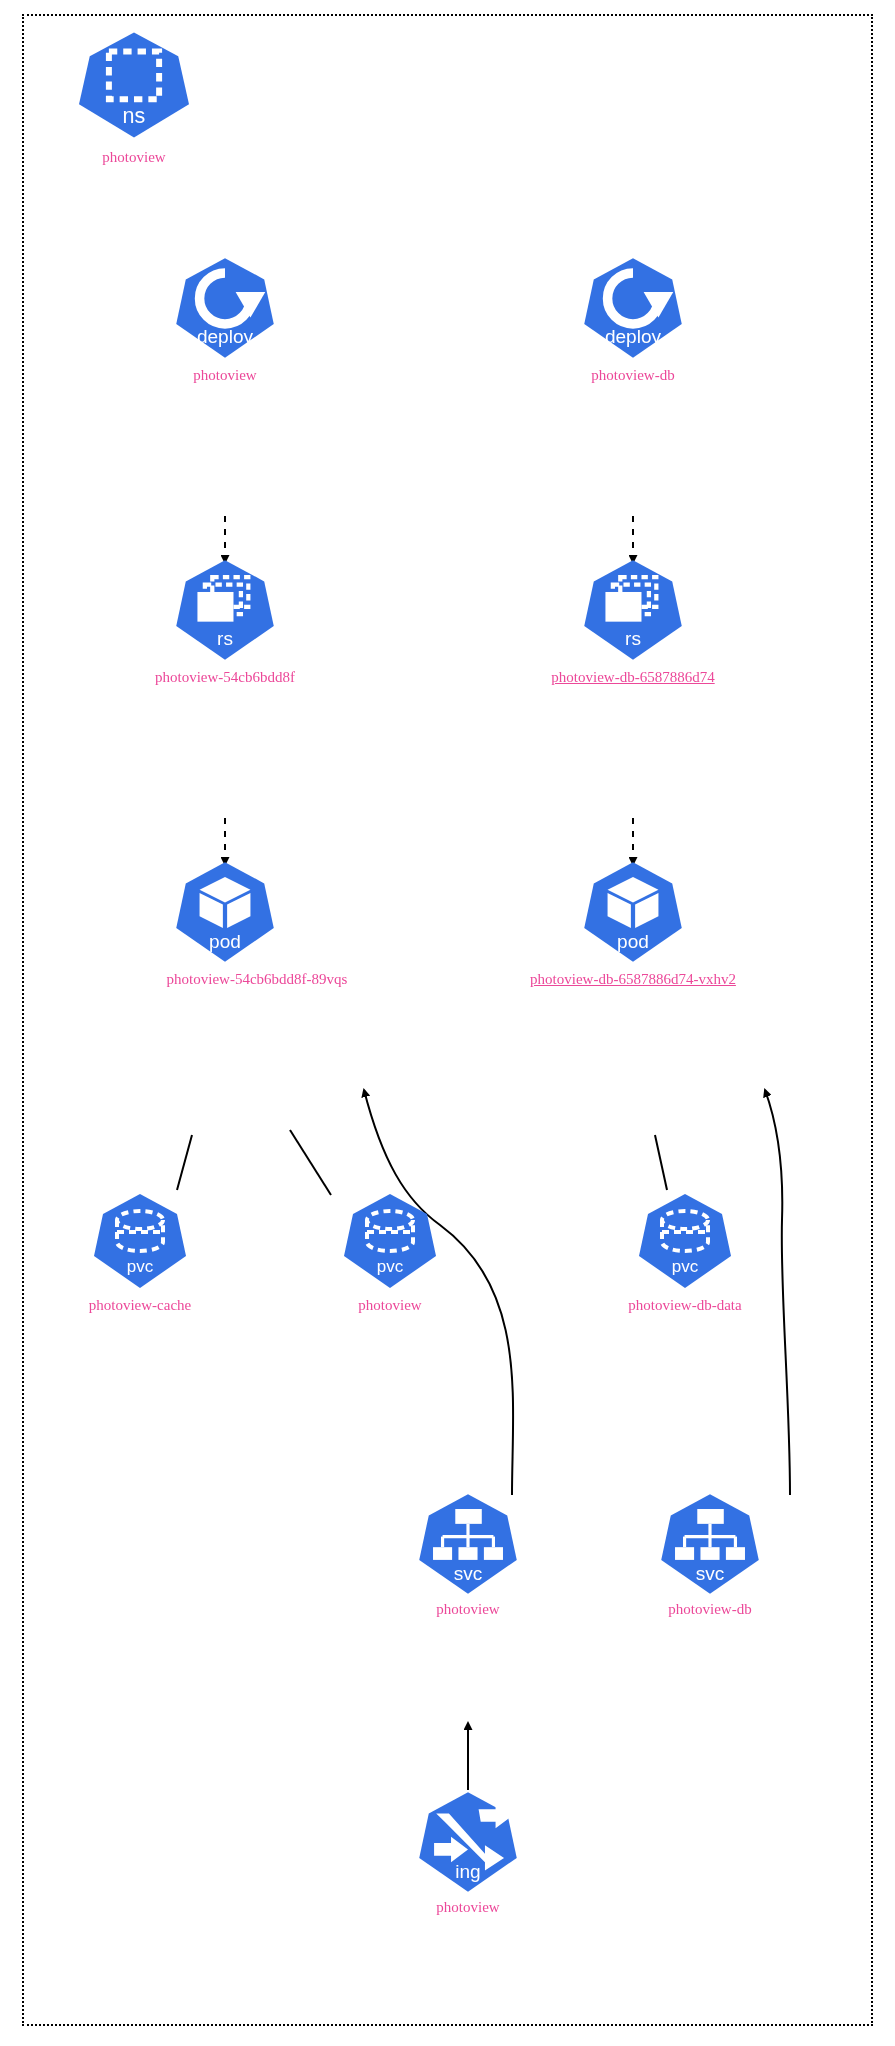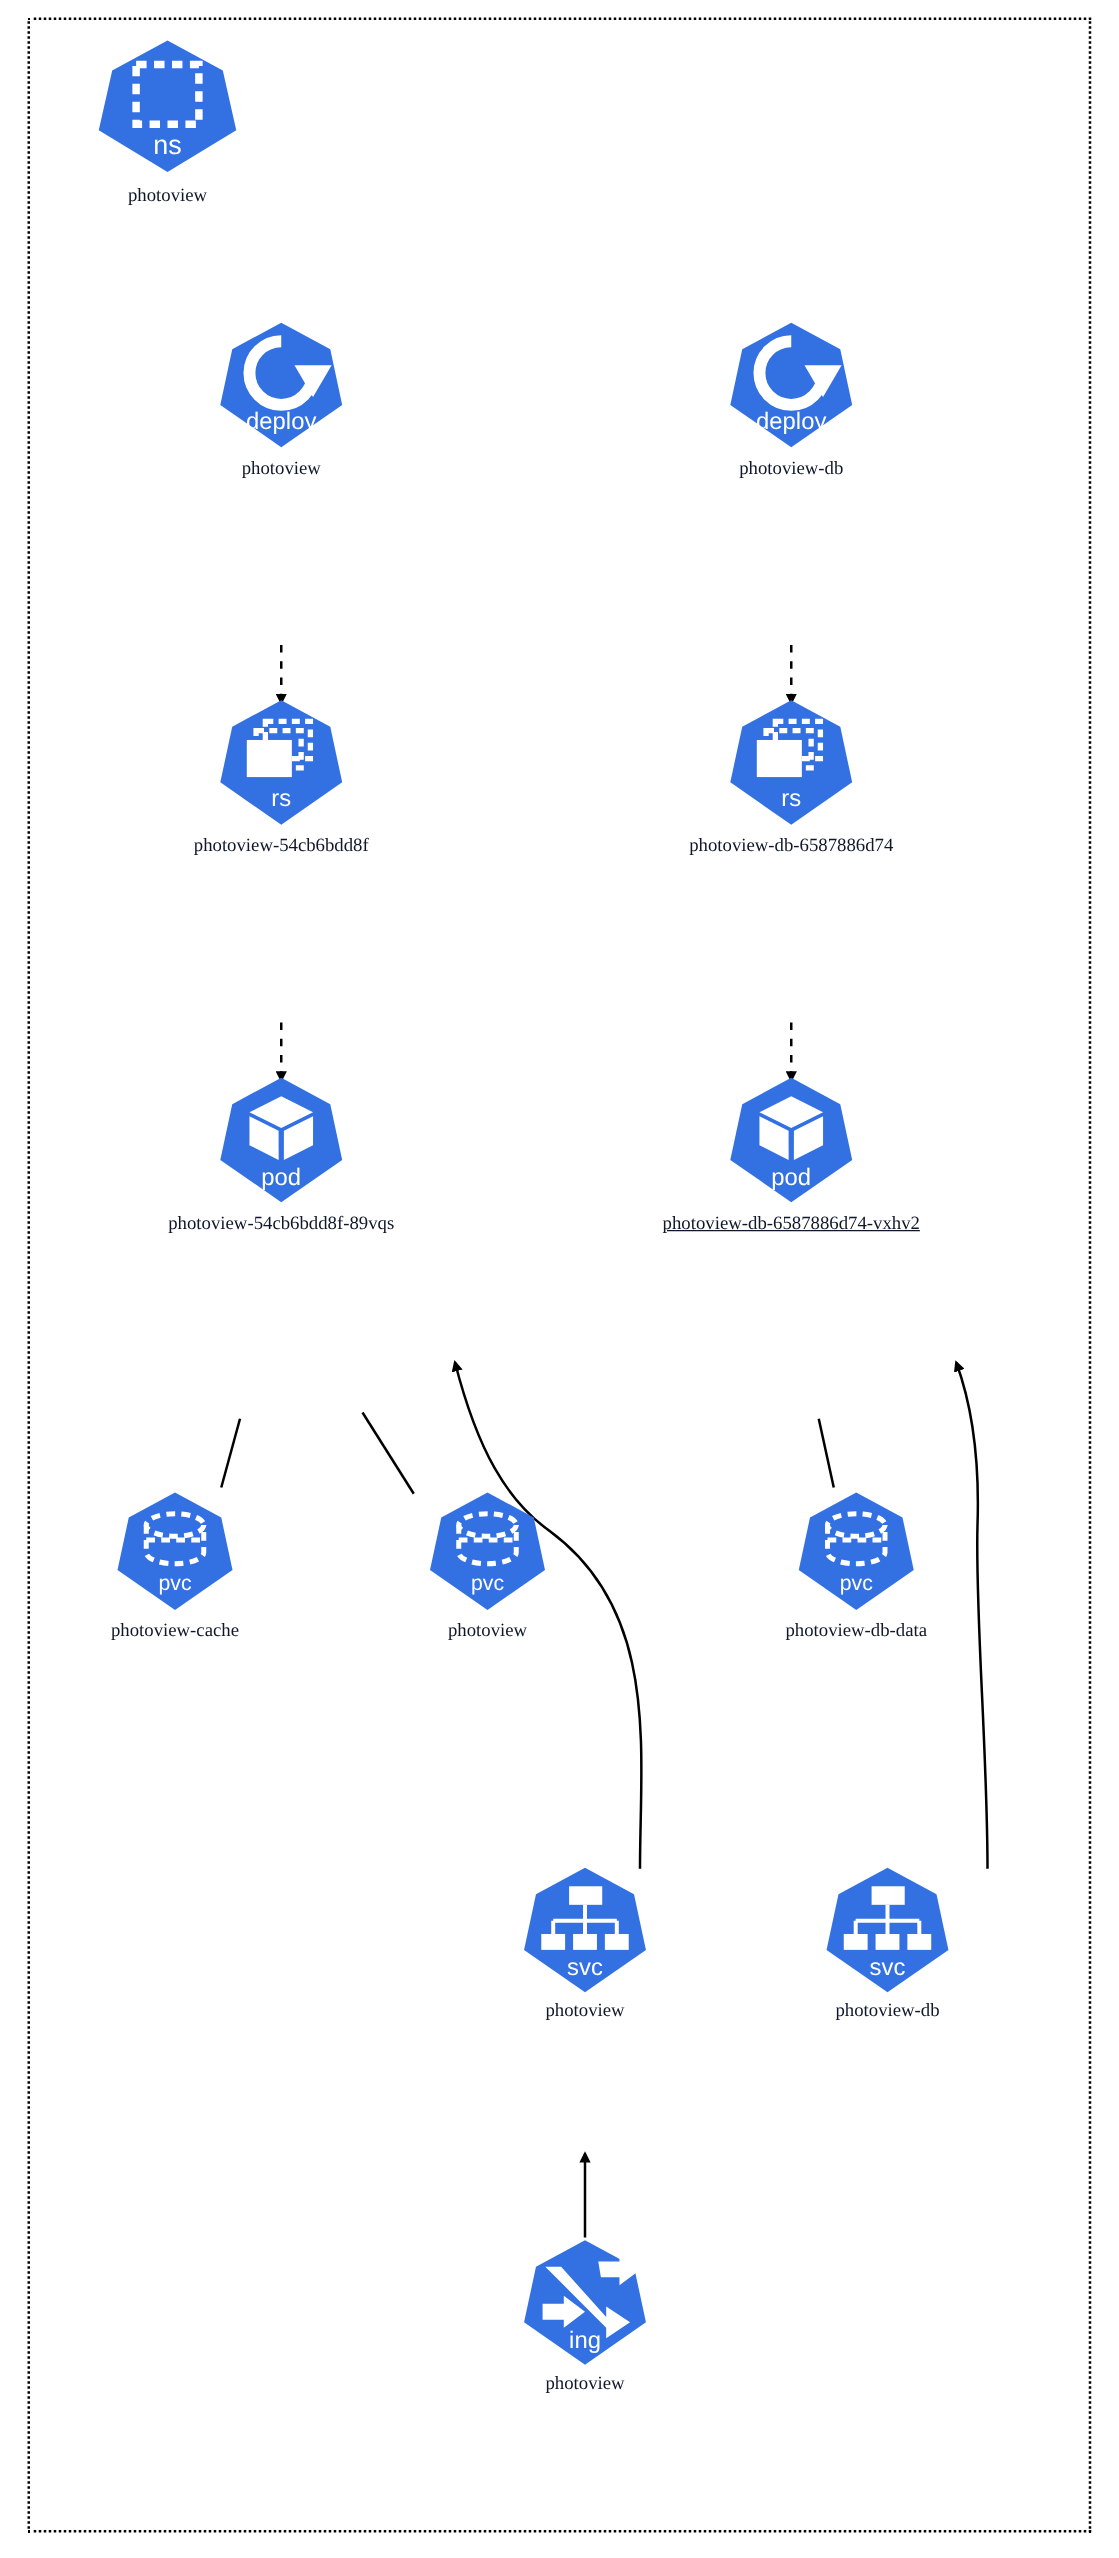--- a/index.html
+++ b/index.html
@@ -41,21 +41,21 @@
   .k8s-icon {
     display: block;
   }
   .node-label {
     position: absolute;
     left: 50%;
     transform: translateX(-50%);
     white-space: nowrap;
     font-family: "Liberation Serif", serif;
     font-size: 15px;
-    color: #0f172a;
+    color: #ec4899;
     text-align: center;
     line-height: 1;
   }
   .edges {
     position: absolute;
     left: 0;
     top: 0;
     width: 895px;
     height: 2046px;
     pointer-events: none;
@@ -162,34 +162,34 @@
   <div class="node" style="left:580px; top:558px; width:106px;">
     <div class="icon-wrap">
       <svg class="k8s-icon" width="106" height="104" viewBox="0 0 100 98">
         <polygon points="50,2 87,22 96,64 50,96 4,64 13,22" fill="#3371e3"></polygon>
         <rect x="38" y="18" width="34" height="28" fill="none" stroke="#ffffff" stroke-width="4" stroke-dasharray="6,4"></rect>
         <rect x="31" y="25" width="34" height="28" fill="none" stroke="#ffffff" stroke-width="4" stroke-dasharray="6,4"></rect>
         <rect x="24" y="32" width="34" height="28" fill="#ffffff"></rect>
         <text x="50" y="82" font-family="Liberation Sans, sans-serif" font-size="18" fill="#ffffff" text-anchor="middle">rs</text>
       </svg>
     </div>
-    <div class="node-label" style="top:112px;">photoview-db-6587886d74</div>
+    <div class="node-label" style="top:112px;text-decoration:underline;">photoview-db-6587886d74</div>
   </div>
 
   <div class="node" style="left:172px; top:860px; width:106px;">
     <div class="icon-wrap">
       <svg class="k8s-icon" width="106" height="104" viewBox="0 0 100 98">
         <polygon points="50,2 87,22 96,64 50,96 4,64 13,22" fill="#3371e3"></polygon>
         <polygon points="50,16 74,28 50,40 26,28" fill="#ffffff"></polygon>
         <polygon points="26,31 48,42 48,64 26,53" fill="#ffffff"></polygon>
         <polygon points="52,42 74,31 74,53 52,64" fill="#ffffff"></polygon>
         <text x="50" y="83" font-family="Liberation Sans, sans-serif" font-size="18" fill="#ffffff" text-anchor="middle">pod</text>
       </svg>
     </div>
-    <div class="node-label" style="top:112px;">photoview-54cb6bdd8f-89vqs</div>
+    <div class="node-label" style="top:112px;margin-left:32px;">photoview-54cb6bdd8f-89vqs</div>
   </div>
 
   <div class="node" style="left:580px; top:860px; width:106px;">
     <div class="icon-wrap">
       <svg class="k8s-icon" width="106" height="104" viewBox="0 0 100 98">
         <polygon points="50,2 87,22 96,64 50,96 4,64 13,22" fill="#3371e3"></polygon>
         <polygon points="50,16 74,28 50,40 26,28" fill="#ffffff"></polygon>
         <polygon points="26,31 48,42 48,64 26,53" fill="#ffffff"></polygon>
         <polygon points="52,42 74,31 74,53 52,64" fill="#ffffff"></polygon>
         <text x="50" y="83" font-family="Liberation Sans, sans-serif" font-size="18" fill="#ffffff" text-anchor="middle">pod</text>

